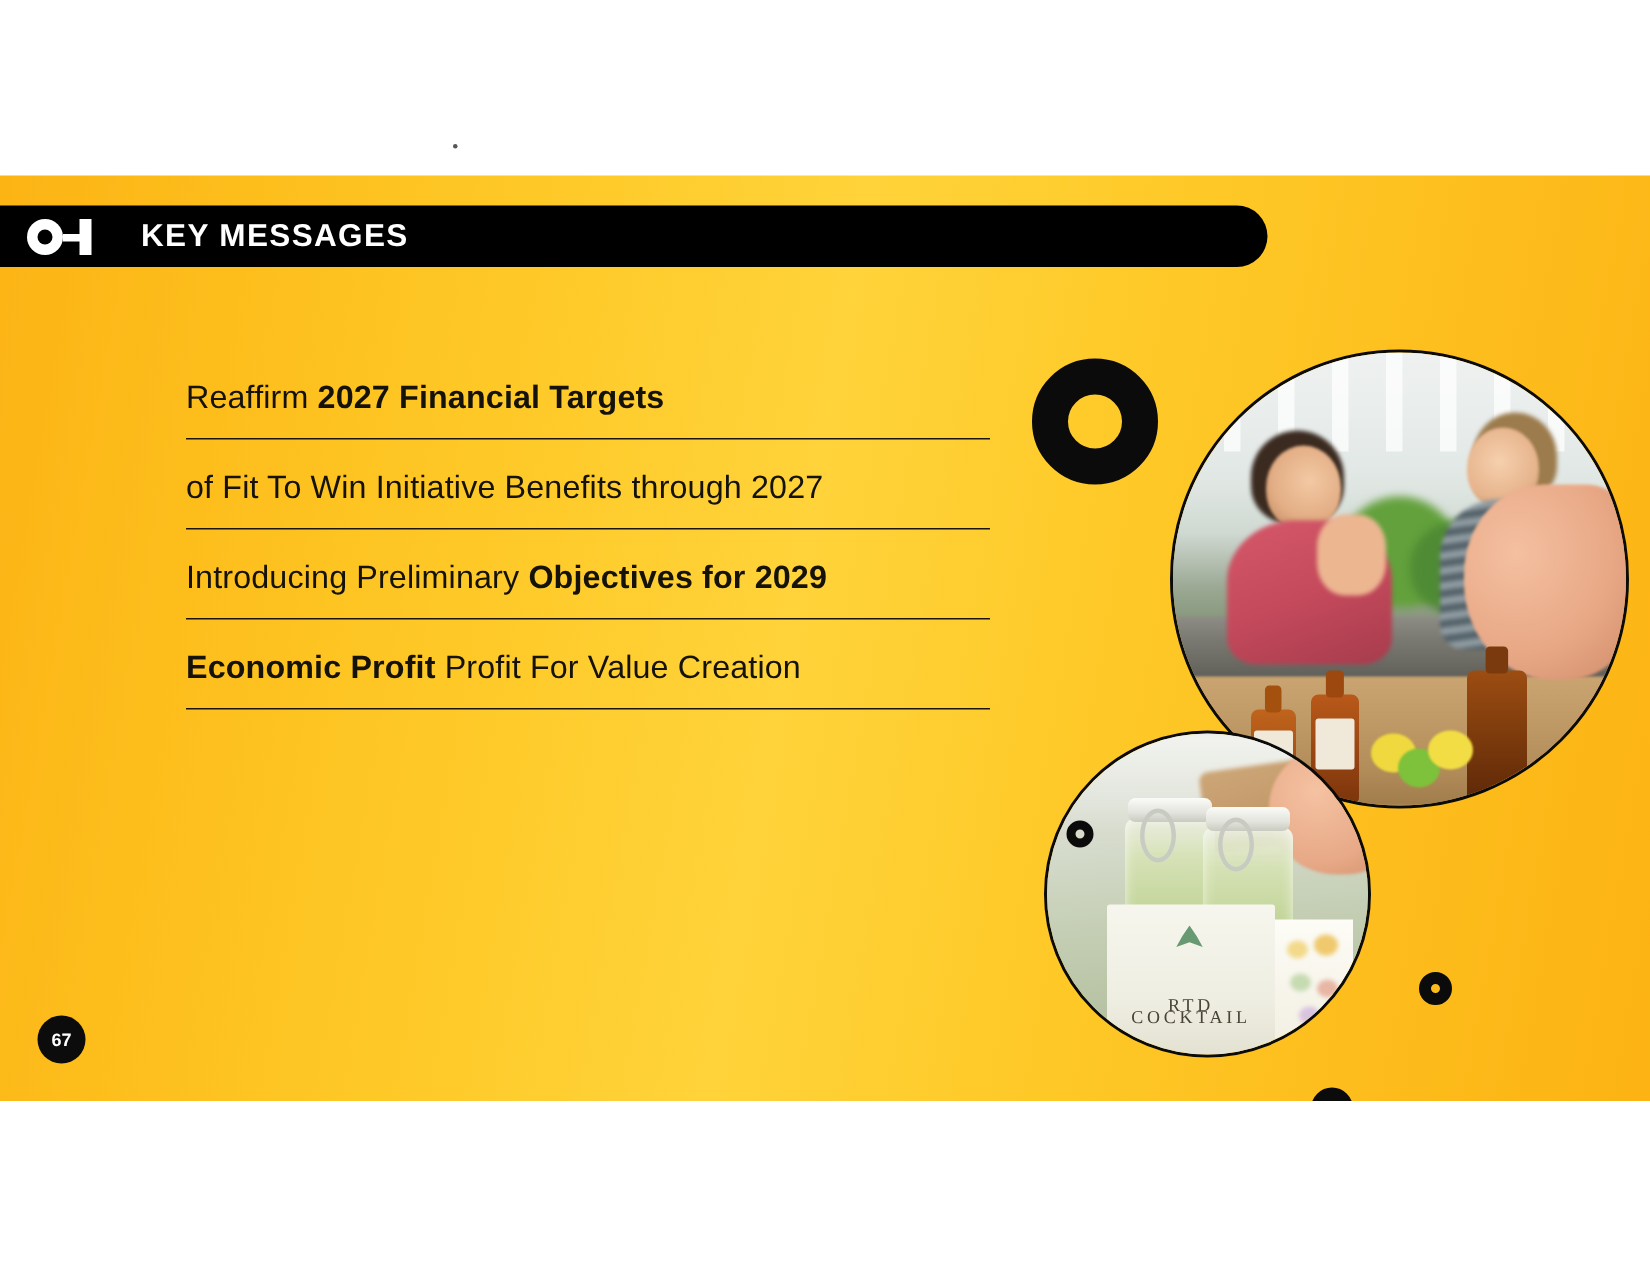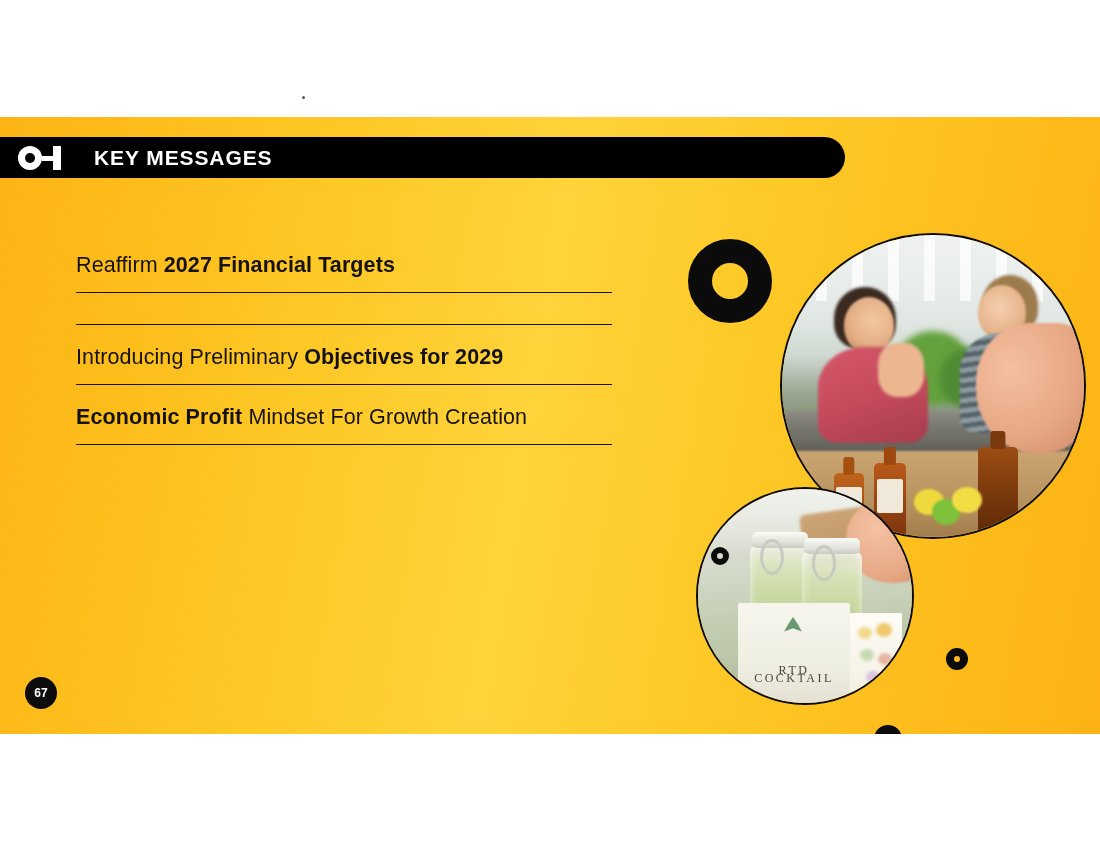--- a/index.html
+++ b/index.html
@@ -135,21 +135,21 @@
     padding-bottom: 0;
   }
   .msg-line {
     font-size: 21.5px;
     line-height: 28px;
     color: #15120a;
     font-weight: normal;
     letter-spacing: .1px;
   }
   .msg-line b { font-weight: bold; }
-  .msg.wide { width: 536px; }
+  .msg.wide { width: 536px; margin-left: 48px; }
   .msg.extra-wide { width: 545px; }
 
   
   .page-badge {
     position: absolute;
     left: 25px;
     top: 560px;
     width: 32px;
     height: 32px;
     border-radius: 50%;
@@ -471,26 +471,27 @@
         <span class="bar"></span>
       </div>
       <div class="header-title">KEY MESSAGES</div>
     </div>
 
     <div class="messages" id="messages-container">
         <div class="msg wide">
           <div class="msg-line"><span>Reaffirm </span><b>2027 Financial Targets</b></div>
         </div>
         <div class="msg wide">
+          <div class="msg-line"><span>of Fit To Win Initiative Benefits through 2027</span></div>
         </div>
         <div class="msg wide">
           <div class="msg-line"><span>Introducing Preliminary </span><b>Objectives for 2029</b></div>
         </div>
         <div class="msg wide">
-          <div class="msg-line"><b>Economic Profit</b><span> Mindset For Growth Creation</span></div>
+          <div class="msg-line"><b>Economic Profit</b><span> Profit For Value Creation</span></div>
         </div>
         <div class="msg extra-wide">
         </div>
       </div>
 
     <div class="page-badge">67</div>
 
     <div class="collage">
 
       <div class="photo-circle photo-top">

